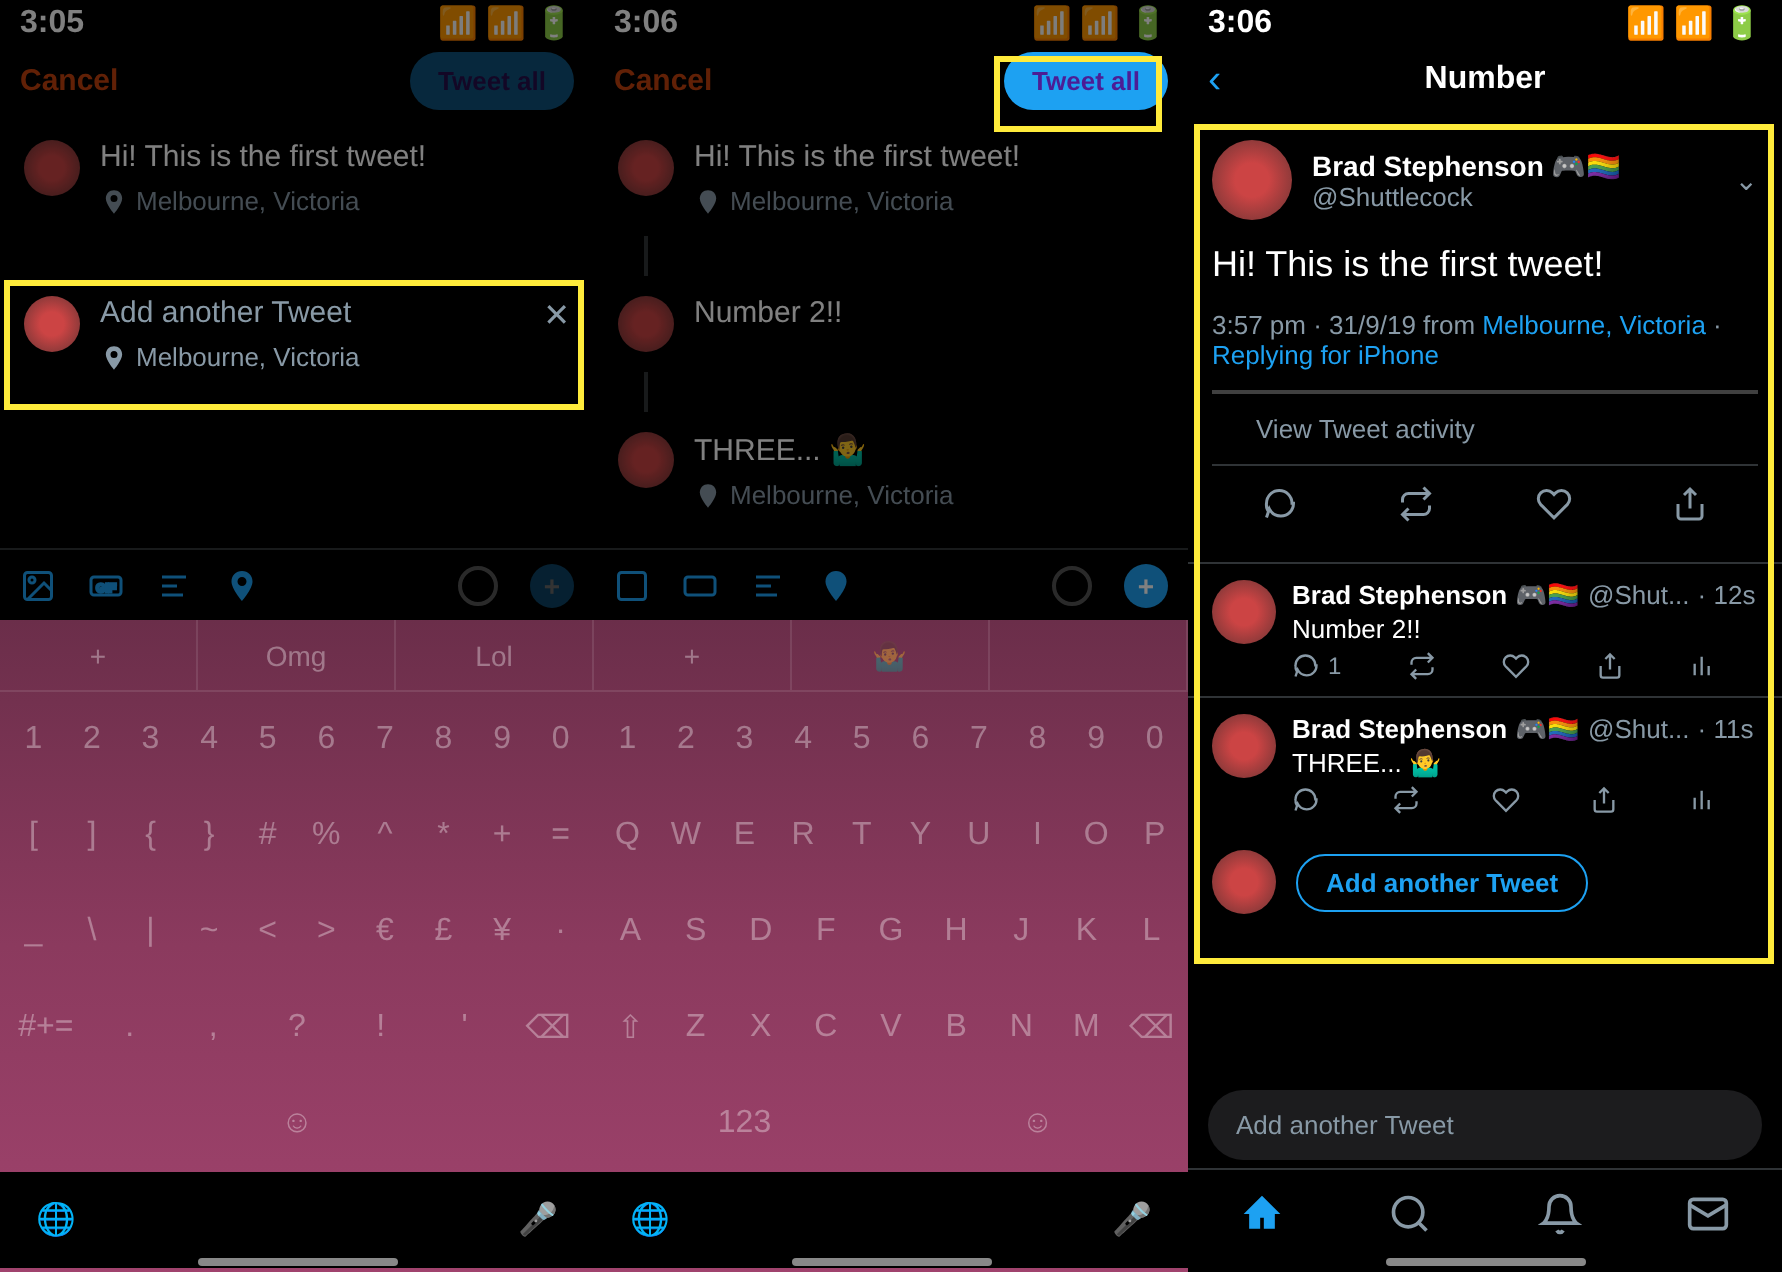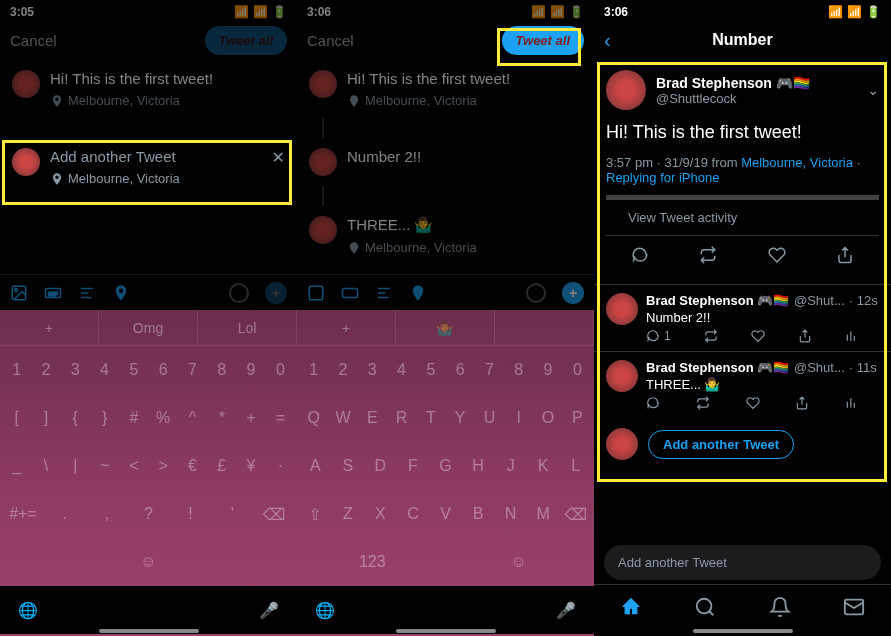--- a/index.html
+++ b/index.html
@@ -1,27 +1,27 @@
 <!DOCTYPE html>
 <html><head>
 <meta charset="utf-8">
 <style>
 * { margin: 0; padding: 0; box-sizing: border-box; font-family: -apple-system, BlinkMacSystemFont, sans-serif; }
 body { background: #000; width: 891px; height: 636px; display: flex; }
 .screen { width: 297px; height: 636px; background: #000; position: relative; overflow: hidden; }
 .dim { filter: brightness(0.5); }
 
 
-.status-bar { height: 20px; display: flex; justify-content: space-between; align-items: center; padding: 4px 10px 0; color: #fff; font-size: 12px; font-weight: 600; }
+.status-bar { height: 20px; display: flex; justify-content: space-between; align-items: center; padding: 4px 10px 0; color: #fff; font-size: 16px; font-weight: 600; }
 .status-right { display: flex; gap: 4px; align-items: center; }
 
 
 .header { height: 40px; display: flex; justify-content: space-between; align-items: center; padding: 0 10px; }
-.cancel { color: #a3a3a3; font-size: 15px; }
-.tweet-all { background: #1DA1F2; color: #7f1d1d; padding: 7px 14px; border-radius: 16px; font-size: 13px; font-weight: 600; font-style: italic; }
+.cancel { color: #c2410c; font-size: 15px; font-weight: bold; }
+.tweet-all { background: #1DA1F2; color: #4c1d95; padding: 7px 14px; border-radius: 16px; font-size: 13px; font-weight: 600; }
 .tweet-all.dimmed { opacity: 0.5; }
 
 
 .thread-header { height: 40px; display: flex; align-items: center; padding: 0 10px; position: relative; }
 .back-chevron { color: #1DA1F2; font-size: 20px; }
 .thread-title { position: absolute; left: 50%; transform: translateX(-50%); color: #fff; font-size: 16px; font-weight: 700; }
 
 
 .compose-row { display: flex; padding: 10px 12px; gap: 10px; }
 .avatar { width: 28px; height: 28px; border-radius: 50%; background: radial-gradient(circle, #c44 30%, #633); flex-shrink: 0; }
@@ -57,21 +57,21 @@
 .thread-view { padding: 0; }
 .main-tweet { padding: 10px 12px; }
 .tweet-head { display: flex; gap: 10px; align-items: center; }
 .name-block { flex: 1; }
 .display-name { color: #fff; font-size: 14px; font-weight: 700; display: flex; align-items: center; gap: 4px; }
 .handle { color: #8899a6; font-size: 13px; }
 .chevron { color: #8899a6; font-size: 14px; }
 .tweet-body { color: #fff; font-size: 18px; margin: 12px 0; }
 .tweet-meta { color: #8899a6; font-size: 13px; }
 .tweet-meta a { color: #1DA1F2; text-decoration: none; }
-.activity-row { padding: 10px 0; color: #8899a6; font-size: 13px; display: flex; align-items: center; gap: 8px; border-top: 5px solid #404040; margin-top: 10px; cursor: pointer; }
+.activity-row { padding: 10px 0; color: #8899a6; font-size: 13px; display: flex; align-items: center; gap: 8px; border-top: 2px solid #404040; margin-top: 10px; cursor: pointer; }
 .action-row { display: flex; justify-content: space-around; padding: 10px 0; border-top: 1px solid #2f3336; }
 .action-btn { color: #8899a6; display: flex; align-items: center; gap: 4px; font-size: 12px; }
 
 .reply-tweet { display: flex; gap: 8px; padding: 8px 12px; border-top: 1px solid #2f3336; }
 .reply-tweet .avatar { width: 32px; height: 32px; }
 .reply-body { flex: 1; }
 .reply-head { display: flex; align-items: baseline; gap: 4px; font-size: 13px; }
 .reply-name { color: #fff; font-weight: 700; }
 .reply-meta { color: #8899a6; }
 .reply-to { color: #8899a6; font-size: 13px; }

